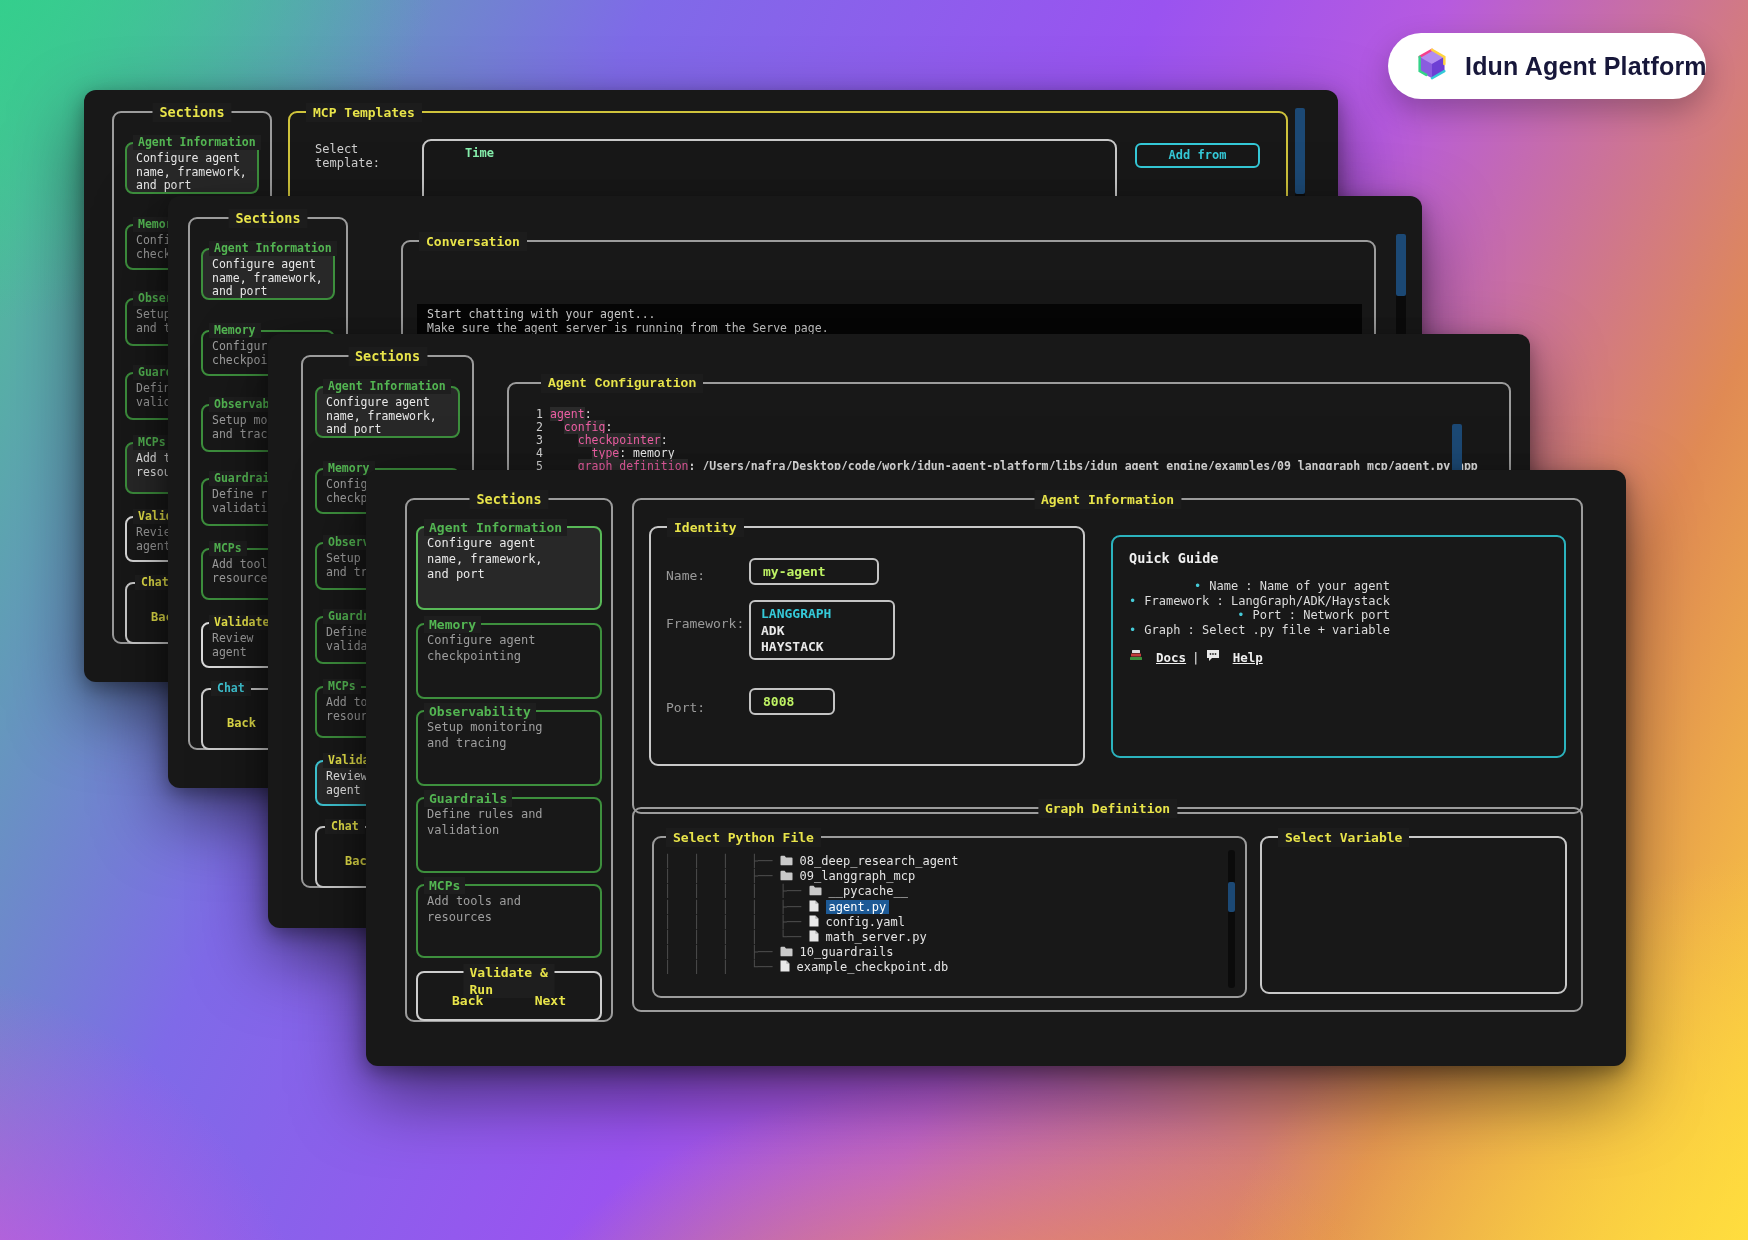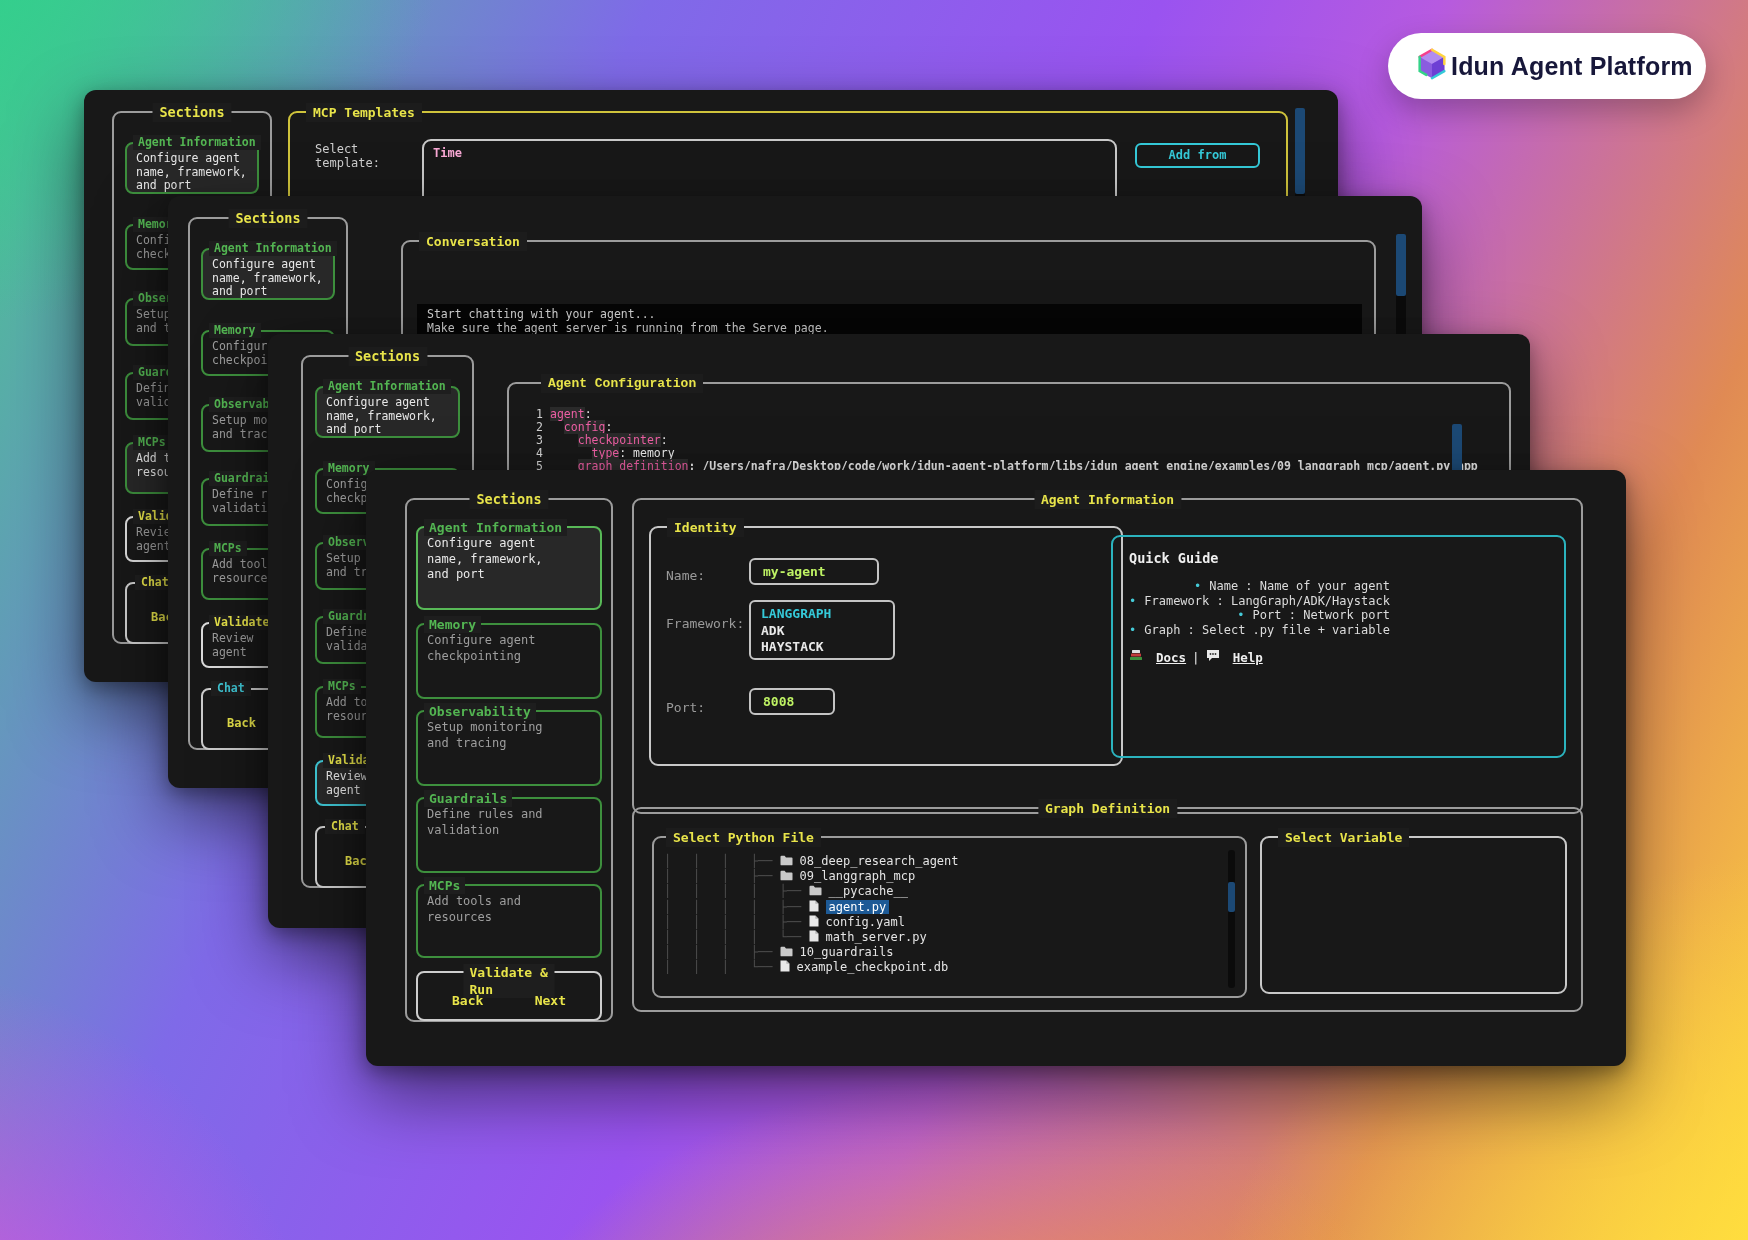--- a/index.html
+++ b/index.html
@@ -37,21 +37,21 @@
   .sitem.hl .idesc{ color:#e8e8e8; }
   .sitem.fw{ border-color:#dcdcdc; } .sitem.fw .ichip{ color:#e8e44a; }
   .sitem.fc{ border-color:#3fc6d4; } .sitem.fc .ichip{ color:#e8e44a; }
   .sitem.hlg{ border-color:#58b957; }
   .bottombox{ position:relative; border:2px solid #cdcdcd; border-radius:8px; }
   .bottombox .ichip{ position:absolute; top:-9px; left:8px; background:#1e1e1e; padding:0 6px; font-weight:bold; }
   .chip-y{ color:#e8e44a; } .chip-c{ color:#3fc6d4; }
   .btn-y{ color:#e8e44a; font-weight:bold; cursor:pointer; }
   
   .c-dim{ color:#cfcfcf; } .c-white{ color:#e9e9e9; } .c-green{ color:#8fc94a; }
-  .c-cyan{ color:#f9a8d4; } .c-yellow{ color:#e8e44a; }
+  .c-cyan{ color:#86efac;margin-left:32px; } .c-yellow{ color:#e8e44a; }
   
   .clog{ position:absolute; background:#060606; padding:4px 10px; font-size:11.5px; line-height:13.5px; }
   .cline{ white-space:nowrap; }
   
   .codeline{ white-space:pre; font-size:11.5px; line-height:13px; }
   .lnum{ display:inline-block; width:18px; text-align:right; color:#cfcfcf; margin-right:7px; }
   .ckey{ color:#ee5fa4; background:#2a2a2a; }
   .cval{ color:#e8e8e8; }
   
   .field-label{ position:absolute; color:#9a9a9a; font-size:13px; }
@@ -70,21 +70,21 @@
   .tname.sel{ background:#1d5a96; color:#fff; padding:0 3px; }
   .ticon{ display:inline-block; vertical-align:-1px; margin-right:7px; }
   
   .vrow{ font-size:12.5px; font-weight:bold; line-height:14.4px; color:#e5e5e5; white-space:nowrap; cursor:pointer; }
   .vrow.sel{ color:#35c9d8; }
   
   .sbar{ position:absolute; background:#0b0b0b; border-radius:3px; }
   .sthumb{ position:absolute; left:0; width:100%; background:#1c4975; border-radius:2px; }
   
   .logo{ position:absolute; left:1388px; top:33px; width:318px; height:66px; background:#ffffff;
-         border-radius:33px; display:flex; align-items:center; padding:0 25px;
+         border-radius:33px; display:flex; align-items:center; gap:14px; padding:0 25px;
          box-shadow:0 12px 30px rgba(0,0,0,.25); }
   .logo-text{ font-family:"Liberation Sans", sans-serif; font-weight:bold; font-size:25px;
               color:#17173a; letter-spacing:.2px; white-space:nowrap; }
   .pre{ white-space:pre-line; }
 </style>
 </head>
 <body>
 
 <div class="window" style="left:84px; top:90px; width:1254px; height:592px;">
   <div class="tbox sb-sm" style="left:28px; top:21px; width:160px; height:533px;">
@@ -288,21 +288,21 @@
     <div class="bottombox" style="margin:0 9px; height:50px;">
       <div class="ichip chip-y" style="left:50%; transform:translateX(-50%); font-size:13px;">Validate &amp; Run</div>
       <div class="btn-y" style="position:absolute; left:34px; top:20px; font-size:13px;">Back</div>
       <div class="btn-y" style="position:absolute; right:34px; top:20px; font-size:13px;">Next</div>
     </div>
   </div>
 
   <div class="tbox" style="left:266px; top:28px; width:951px; height:316px;">
     <div class="ptitle center">Agent Information</div>
 
-    <div class="tbox b-light" style="left:15px; top:26px; width:474px; height:240px;">
+    <div class="tbox b-light" style="left:15px; top:26px; width:436px; height:240px;">
       <div class="ptitle">Identity</div>
       <div class="field-label" style="left:15px; top:40px;">Name:</div>
       <div class="tinput" style="left:98px; top:30px; width:130px;">my-agent</div>
       <div class="field-label" style="left:15px; top:88px;">Framework:</div>
       <div class="listbox" style="left:98px; top:72px; width:146px; height:60px;">
           <div class="lrow sel">LANGGRAPH</div>
           <div class="lrow">ADK</div>
           <div class="lrow">HAYSTACK</div>
         </div>
       <div class="field-label" style="left:15px; top:172px;">Port:</div>

